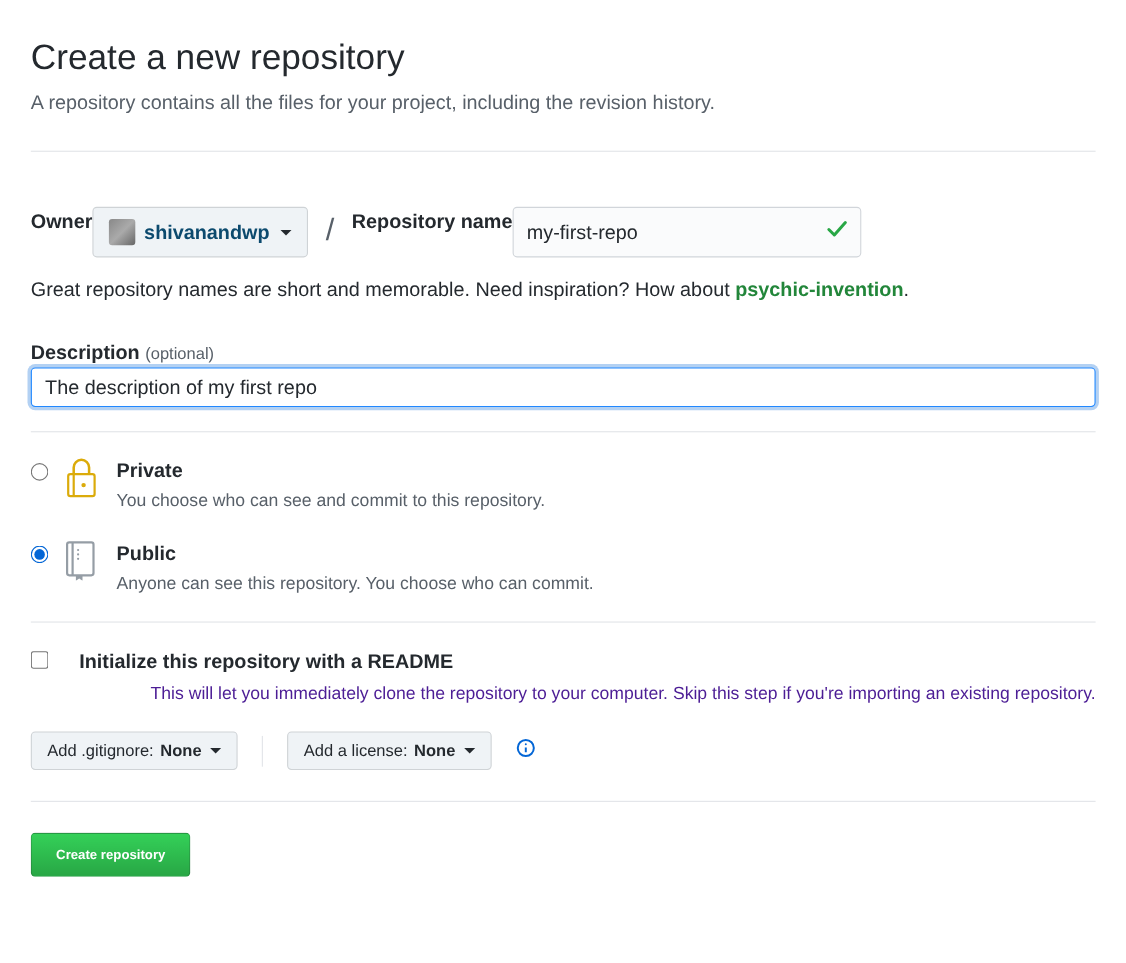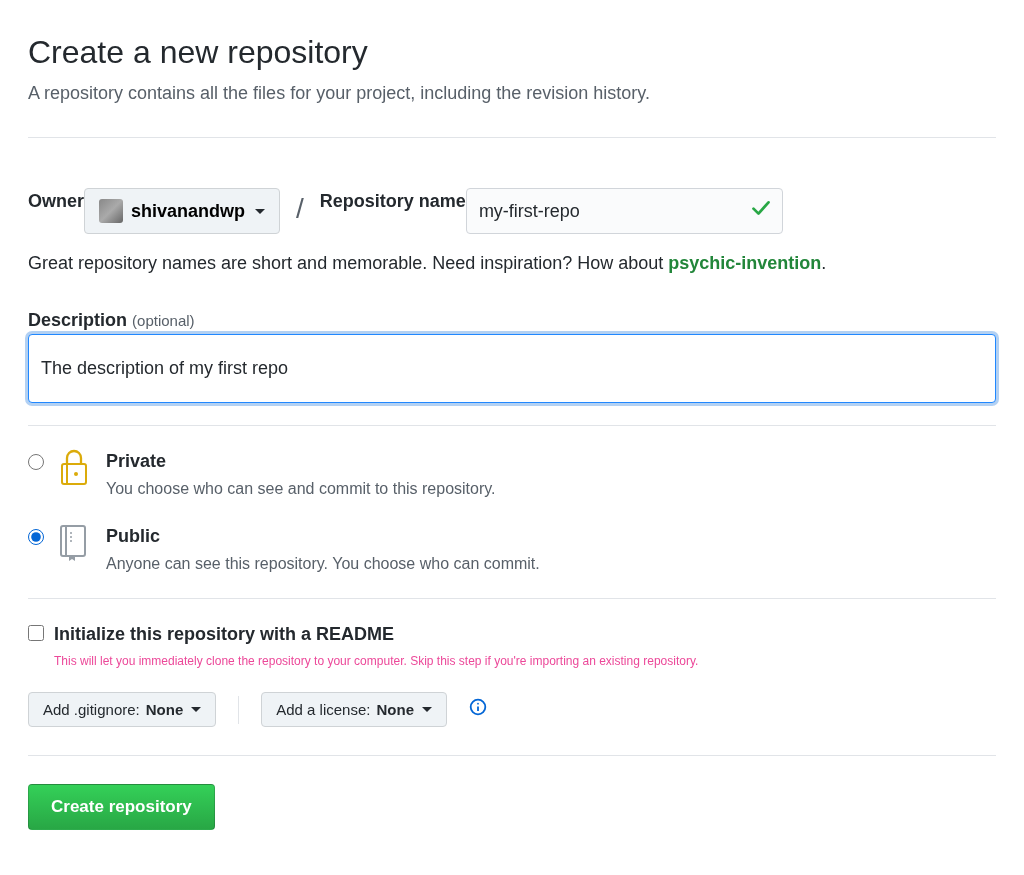--- a/index.html
+++ b/index.html
@@ -52,21 +52,21 @@
     .owner-dropdown {
       display: inline-flex;
       align-items: center;
       gap: 8px;
       background: #eff3f6;
       border: 1px solid #cfd3d6;
       border-radius: 4px;
       padding: 8px 14px;
       font-size: 18px;
       font-weight: 600;
-      color: #000000;
+      color: #0c4a6e;
       cursor: pointer;
       height: 46px;
     }
     .owner-avatar {
       width: 24px;
       height: 24px;
       border-radius: 3px;
       background: linear-gradient(135deg, #888 0%, #aaa 50%, #666 100%);
       display: inline-block;
     }
@@ -119,21 +119,21 @@
       margin-top: 30px;
     }
     .optional {
       font-size: 15px;
       font-weight: 400;
       color: #586069;
       text-align: center;
     }
     .descr-input {
       width: 100%;
-      height: 69px;
+      height: 36px;
       padding: 10px 12px;
       font-size: 18px;
       border: 1px solid #2188ff;
       border-radius: 4px;
       background: #fff;
       box-shadow: 0 0 0 3px rgba(3,102,214,.3);
       color: #24292e;
     }
     .visibility-section {
       margin-top: 22px;
@@ -166,36 +166,37 @@
       color: #586069;
       margin-top: 2px;
     }
     .readme-section {
       border-top: 1px solid #e1e4e8;
       padding-top: 22px;
     }
     .checkbox-row {
       display: flex;
       align-items: flex-start;
-      gap: 10px;
+      gap: 28px;
     }
     .checkbox-row input[type="checkbox"] {
       margin-top: 4px;
       width: 16px;
       height: 16px;
     }
     .readme-title {
       font-size: 18px;
       font-weight: 600;
     }
     .readme-desc {
-      font-size: 12px;
-      color: #ec4899;
+      font-size: 16px;
+      color: #4c1d95;
       margin-top: 4px;
       margin-left: 26px;
+      text-align: right;
     }
     .dropdowns-row {
       display: flex;
       align-items: center;
       gap: 22px;
       margin-top: 22px;
     }
     .select-btn {
       display: inline-flex;
       align-items: center;
@@ -225,21 +226,21 @@
     }
     .submit-section {
       border-top: 1px solid #e1e4e8;
       margin-top: 28px;
       padding-top: 28px;
     }
     .create-btn {
       background: linear-gradient(#34d058, #28a745);
       border: 1px solid rgba(27,31,35,.2);
       color: #fff;
-      font-size: 17px;
+      font-size: 12px;
       font-weight: 600;
       padding: 12px 22px;
       border-radius: 4px;
       cursor: pointer;
     }
   </style>
 </head>
 <body>
 
 <div class="container">

